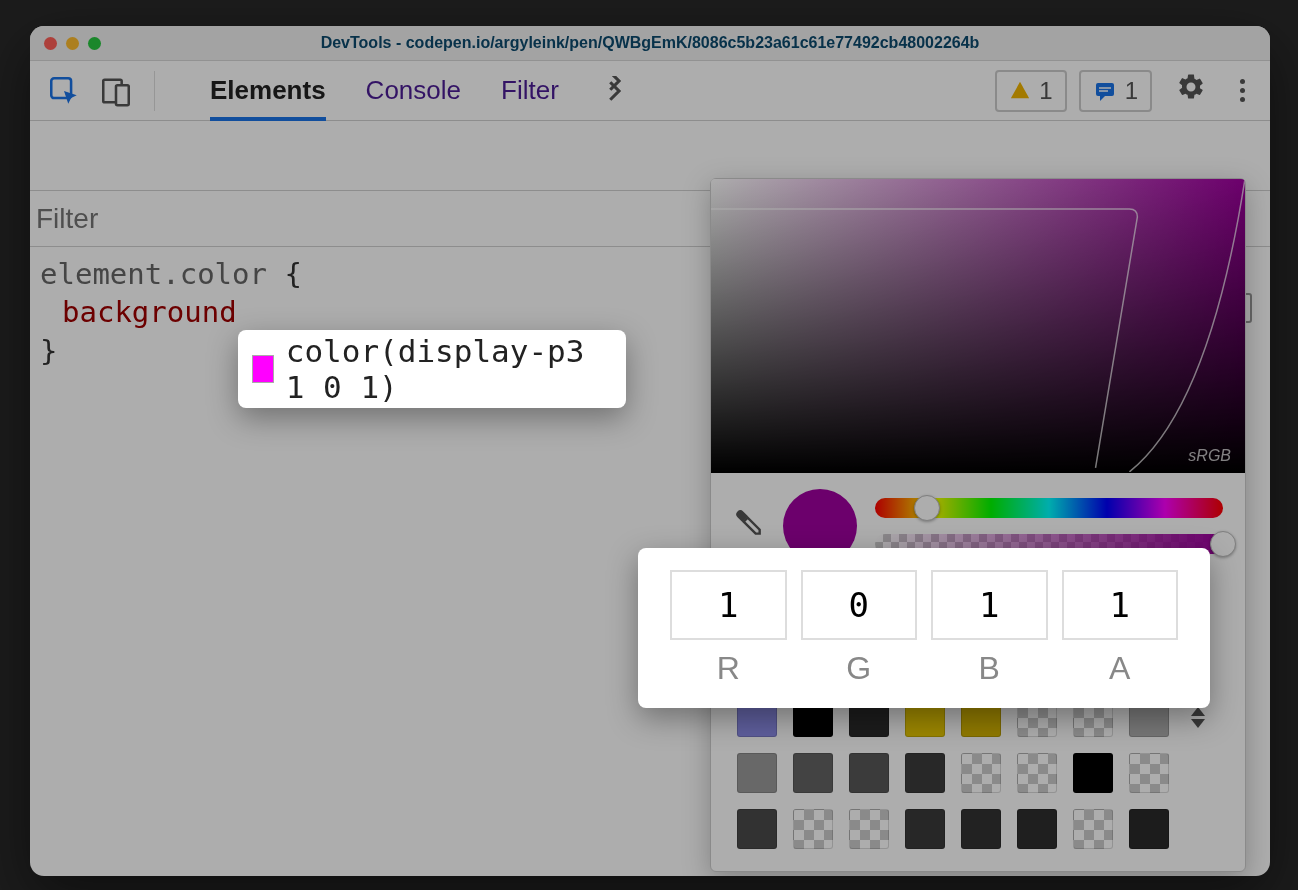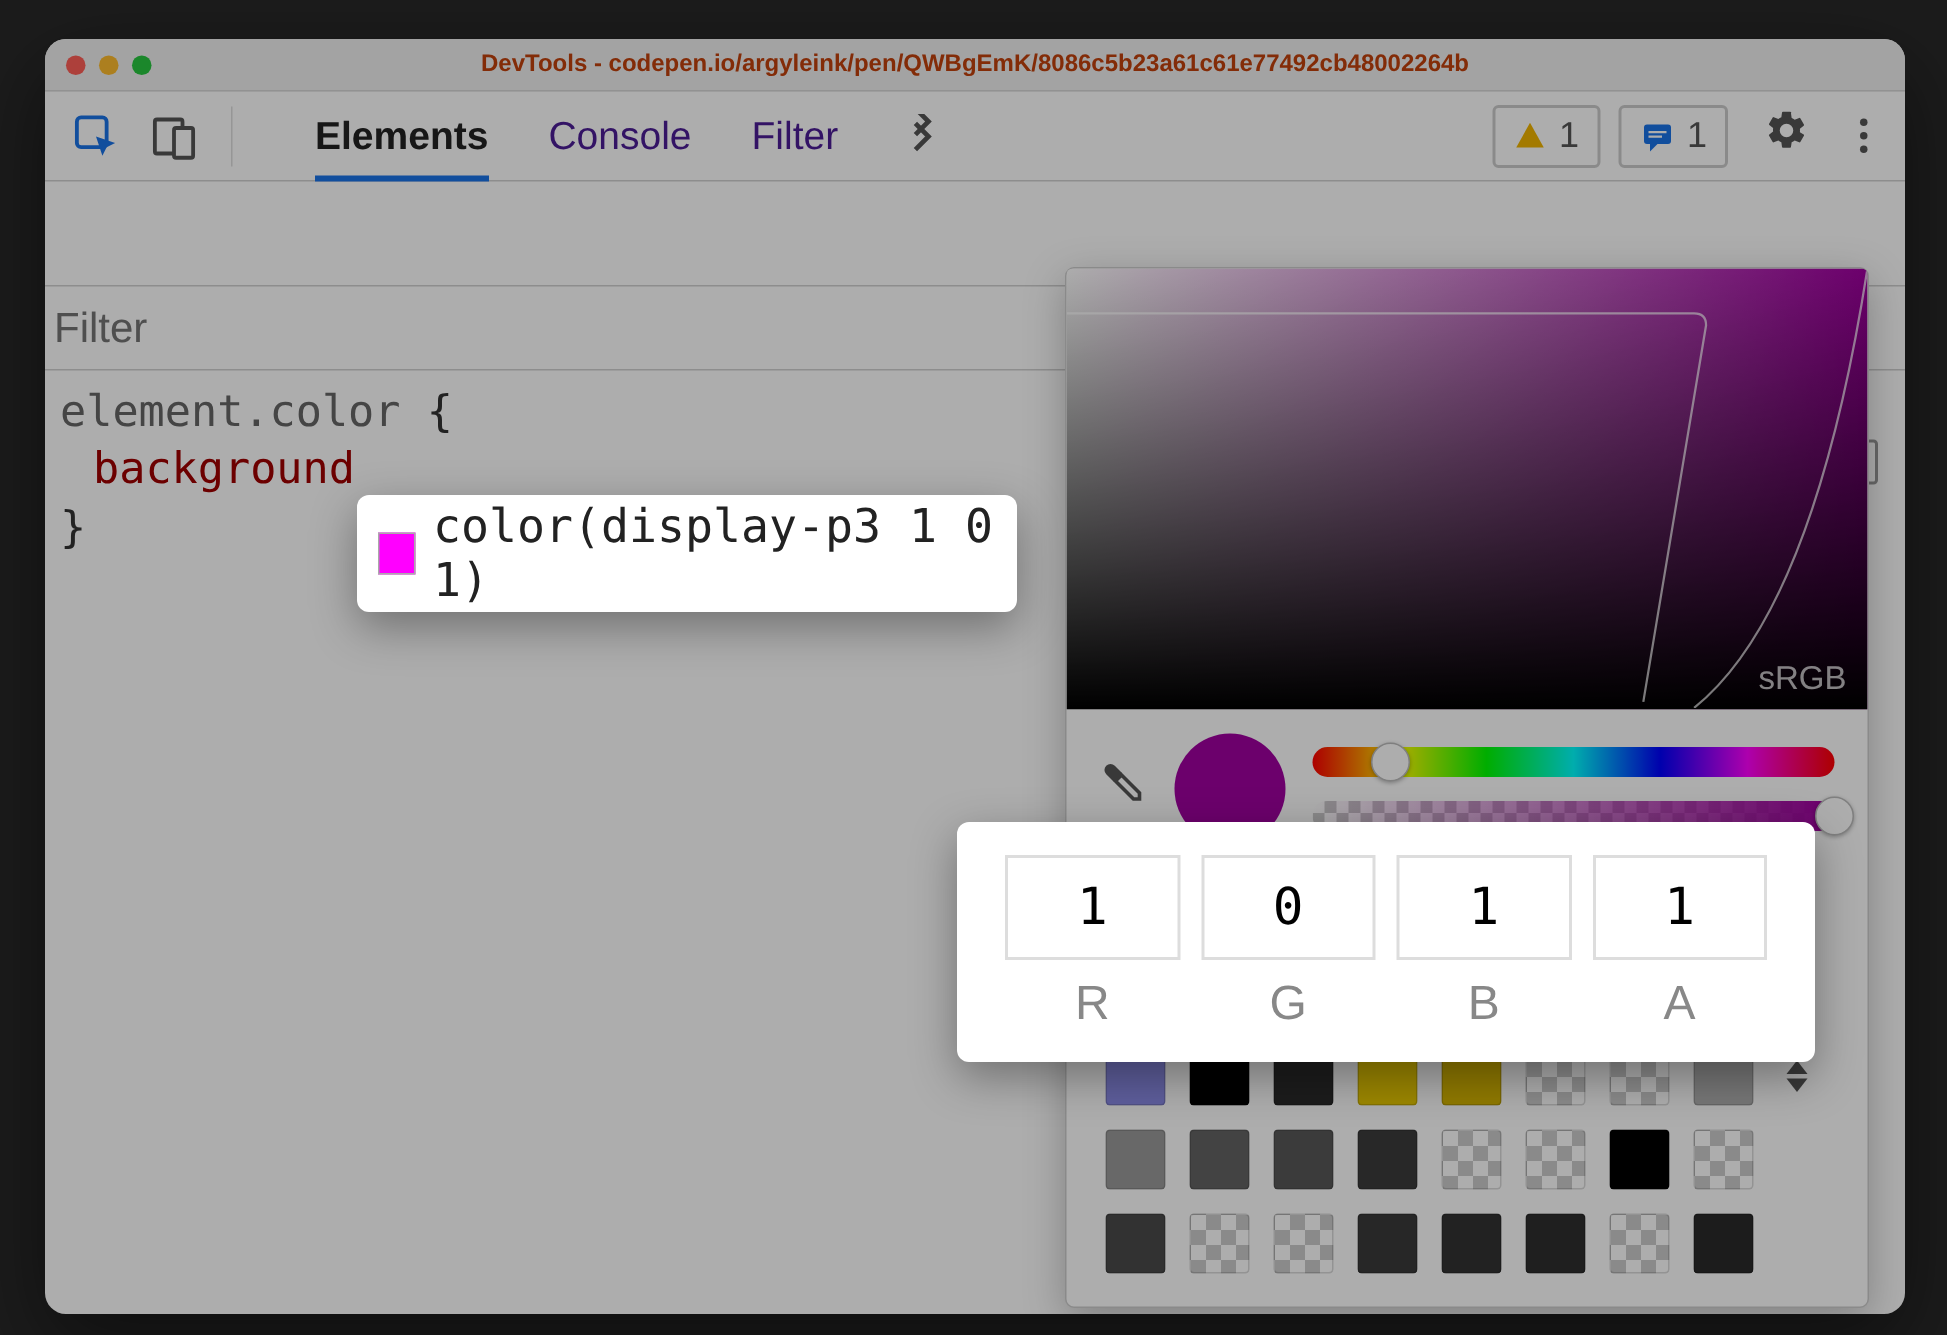--- a/index.html
+++ b/index.html
@@ -10,21 +10,21 @@
     position: absolute; left: 30px; top: 26px; width: 1240px; height: 850px;
     background: #fff; border-radius: 14px; overflow: hidden; box-shadow: 0 20px 60px rgba(0,0,0,0.5);
   }
 
   .titlebar { height: 35px; background: #f0f0f0; border-bottom: 1px solid #d8d8d8; display: flex; align-items: center; position: relative; }
   .traffic { display: flex; gap: 9px; margin-left: 14px; }
   .tl { width: 13px; height: 13px; border-radius: 50%; }
   .tl.red { background: #ff5f57; }
   .tl.yellow { background: #febc2e; }
   .tl.green { background: #28c840; }
-  .title-text { position: absolute; left: 0; right: 0; text-align: center; font-size: 16px; color: #c2410c; font-weight: 600; pointer-events: none;}
+  .title-text { position: absolute; left: 0; right: 0; text-align: center; font-size: 16px; color: #0c4a6e; font-weight: 600; pointer-events: none;}
 
   .toolbar { height: 60px; border-bottom: 1px solid #d0d0d0; display: flex; align-items: center; padding: 0 10px 0 14px; gap: 12px; background:#fff;}
   .tool-icon { width: 40px; height: 40px; display: flex; align-items: center; justify-content: center; color: #555; }
   .tabs { display: flex; gap: 40px; margin-left: 37px; align-items: flex-start; height: 100%; }
   .tab { font-size: 26px; color: #4c1d95; height: 100%; display:flex; align-items:center; position:relative; cursor:pointer;}
   .tab.active { color: #222; font-weight: 600;}
   .tab.active::after { content:""; position:absolute; left:0; right:0; bottom:-1px; height:4px; background:#1a73e8; }
   .toolbar-spacer { flex: 1; }
   .badge-box { height: 42px; border: 2px solid #ccc; border-radius: 4px; display: flex; align-items:center; padding: 0 12px; gap:8px; font-size: 24px; color:#555;}
   .gear { font-size: 30px; color:#555; margin: 0 12px;}
@@ -39,21 +39,21 @@
   .prop { color: #a00000; margin-left: 22px;}
   .sel { color: #666;}
 
   .color-popover {
     position: absolute; left: 680px; top: 152px; width: 536px; background:#fff;
     border-radius: 6px; box-shadow: 0 8px 28px rgba(0,0,0,0.25); border:1px solid #ccc;
   }
   .gradient-area { height: 294px; position:relative; border-radius: 4px 4px 0 0; overflow:hidden;
     background: linear-gradient(to bottom, rgba(0,0,0,0) 0%, #000 100%), linear-gradient(to right, #fff 0%, #a000a0 100%);
   }
-  .srgb-label { position:absolute; right:14px; bottom:8px; font-size:22px; color: rgba(255,255,255,0.75);}
+  .srgb-label { position:absolute; right:14px; bottom:8px; font-size:16px; color: rgba(255,255,255,0.75); font-style: italic;}
   .srgb-curve { position:absolute; inset:0; }
 
   .picker-row { display:flex; align-items:center; gap: 18px; padding: 16px 22px 6px;}
   .eyedrop { font-size: 30px; color:#555; transform: scaleX(-1);}
   .swatch-big { width: 74px; height:74px; border-radius:50%; background:#a000a0;}
   .sliders { flex:1; display:flex; flex-direction:column; gap:16px; }
   .hue-slider { height: 20px; border-radius:10px; position:relative;
     background: linear-gradient(to right, #f00, #ff0, #0f0, #0ff, #00f, #f0f, #f00);}
   .alpha-slider { height:20px; border-radius:10px; position:relative;
     background: linear-gradient(to right, rgba(160,0,160,0), #a000a0),
@@ -63,21 +63,21 @@
   .palette { display:grid; grid-template-columns: repeat(8, 40px) 26px; gap: 16px; padding: 18px 26px 22px; align-items:center;}
   .pal { width:40px; height:40px; border-radius:3px; border:1px solid rgba(0,0,0,0.15);}
   .pal.check { background: repeating-conic-gradient(#ccc 0 25%, #fff 0 50%) 0 0/20px 20px;}
   .pal-more { display:flex; flex-direction:column; gap:3px; align-items:center;}
   .pal-more span{width:0;height:0;border-left:7px solid transparent;border-right:7px solid transparent;}
   .pal-more .up{border-bottom:9px solid #555;}
   .pal-more .dn{border-top:9px solid #555;}
 
   
   .hl { position:absolute; background:#fff; border-radius:8px; box-shadow: 0 10px 30px rgba(0,0,0,0.35); z-index:100;}
-  .hl-value { left: 238px; top: 330px; width: 440px; height: 78px;
+  .hl-value { left: 238px; top: 330px; width: 388px; height: 78px;
     display:flex; align-items:center; padding: 0 14px; gap:12px; font-family: ui-monospace, Menlo, monospace; font-size:31px; color:#222;}
   .swatch-sm { width:28px; height:28px; background:#ff00ff; border:1px solid #aaa;}
   .hl-rgba { left: 638px; top: 548px; width: 572px; height: 160px; display:flex; flex-direction:column; justify-content:center; padding: 0 32px;}
   .rgba-row { display:flex; gap: 14px;}
   .num-box { flex:1; height:70px; border:2px solid #ddd; display:flex; align-items:center; justify-content:center; font-size:34px; font-family: ui-monospace, Menlo, monospace;}
   .label-row { display:flex; gap:14px; margin-top:10px;}
   .label-row div { flex:1; text-align:center; font-size:32px; color:#888;}
 
   .hov-btn{ position:absolute; right:18px; top:172px; width:36px;height:30px;border:2px solid #999; border-radius:3px;}
   .hov-btn::before{content:"";position:absolute;left:6px;top:8px;width:0;height:0;border-top:6px solid transparent;border-bottom:6px solid transparent;border-right:9px solid #666;}

